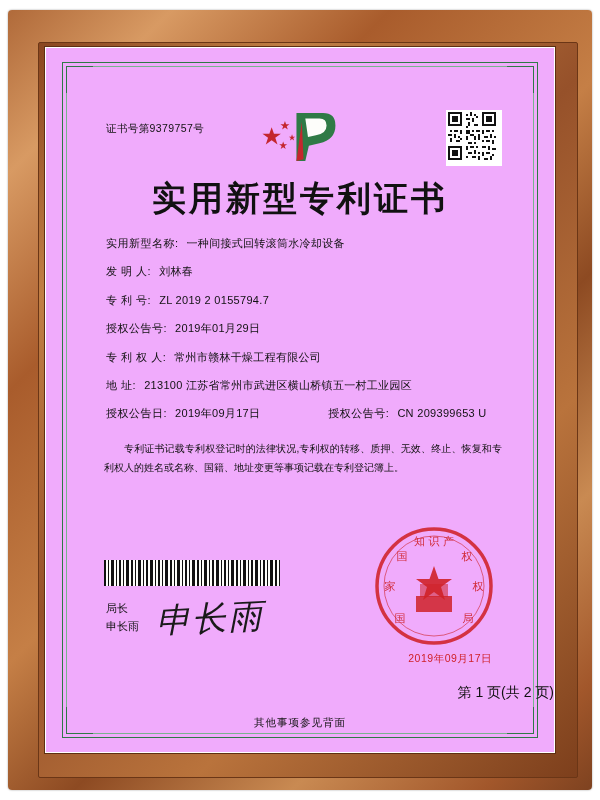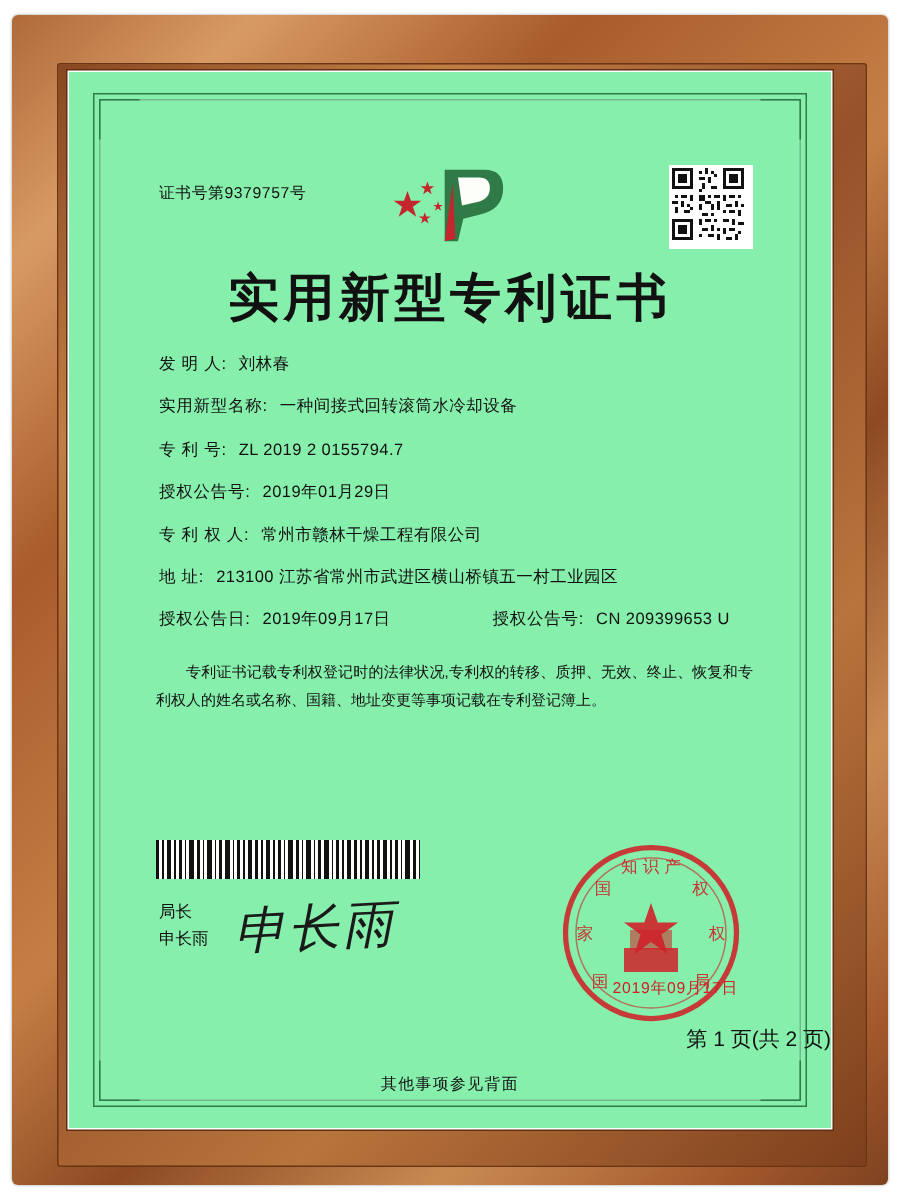--- a/index.html
+++ b/index.html
@@ -42,21 +42,21 @@
     box-sizing: border-box;
     border: 1px solid #5e2f13;
     background: #ffffff;
   }
 
   
   .cert {
     position: absolute;
     left: 46px; top: 48px;
     width: 508px; height: 704px;
-    background: #86efac;
+    background: #f0abfc;
     box-sizing: border-box;
     overflow: hidden;
   }
   .cert-border {
     position: absolute;
     left: 16px; top: 14px;
     right: 16px; bottom: 14px;
     border: 1.5px solid #2f7a46;
     box-sizing: border-box;
   }
@@ -182,21 +182,21 @@
     color: #1a1a1a;
     font-style: italic;
     letter-spacing: 2px;
     transform: rotate(-3deg);
   }
 
   
   .seal {
     position: absolute;
     right: 58px;
-    top: 512px;
+    top: 476px;
     width: 124px;
     height: 124px;
     text-align: center;
   }
   .seal-date {
     position: absolute;
     right: 62px;
     top: 604px;
     font-size: 10.5px;
     color: #cf2128;
@@ -322,27 +322,27 @@
         <polygon points="51,32 51.9,34.6 54.6,34.6 52.4,36.2 53.3,38.9 51,37.2 48.7,38.9 49.6,36.2 47.4,34.6 50.1,34.6"></polygon>
       </g>
     </svg>
   </div>
 
   <div class="title">实用新型专利证书</div>
 
   <div class="fields">
 
     <div class="row">
+      <span class="lbl">实用新型名称:</span>
+      <span class="val">一种间接式回转滚筒水冷却设备</span>
+    </div>
+
+    <div class="row">
       <span class="lbl">发 明 人:</span>
       <span class="val">刘林春</span>
-    </div>
-
-    <div class="row">
-      <span class="lbl">实用新型名称:</span>
-      <span class="val">一种间接式回转滚筒水冷却设备</span>
     </div>
 
     <div class="row">
       <span class="lbl">专 利 号:</span>
       <span class="val">ZL 2019 2 0155794.7</span>
     </div>
 
     <div class="row">
       <span class="lbl">授权公告号:</span>
       <span class="val">2019年01月29日</span>

